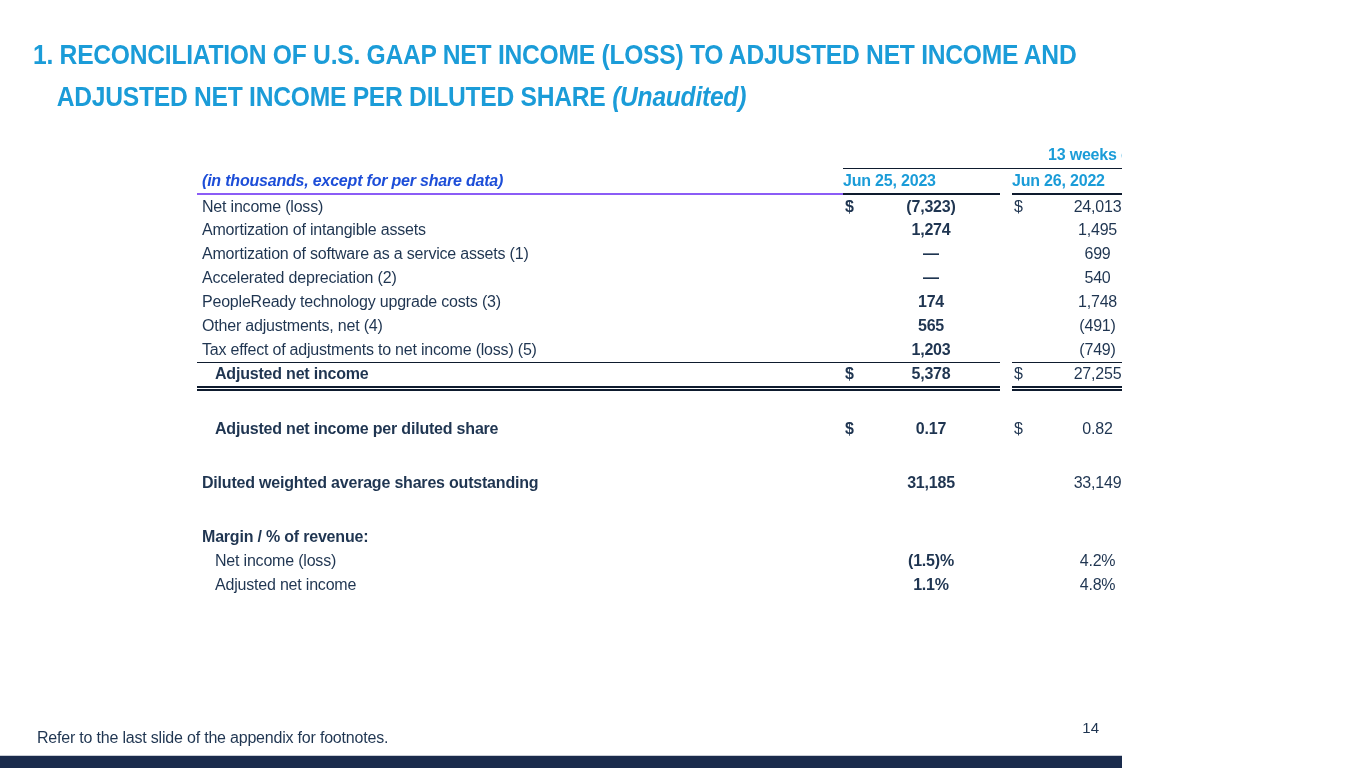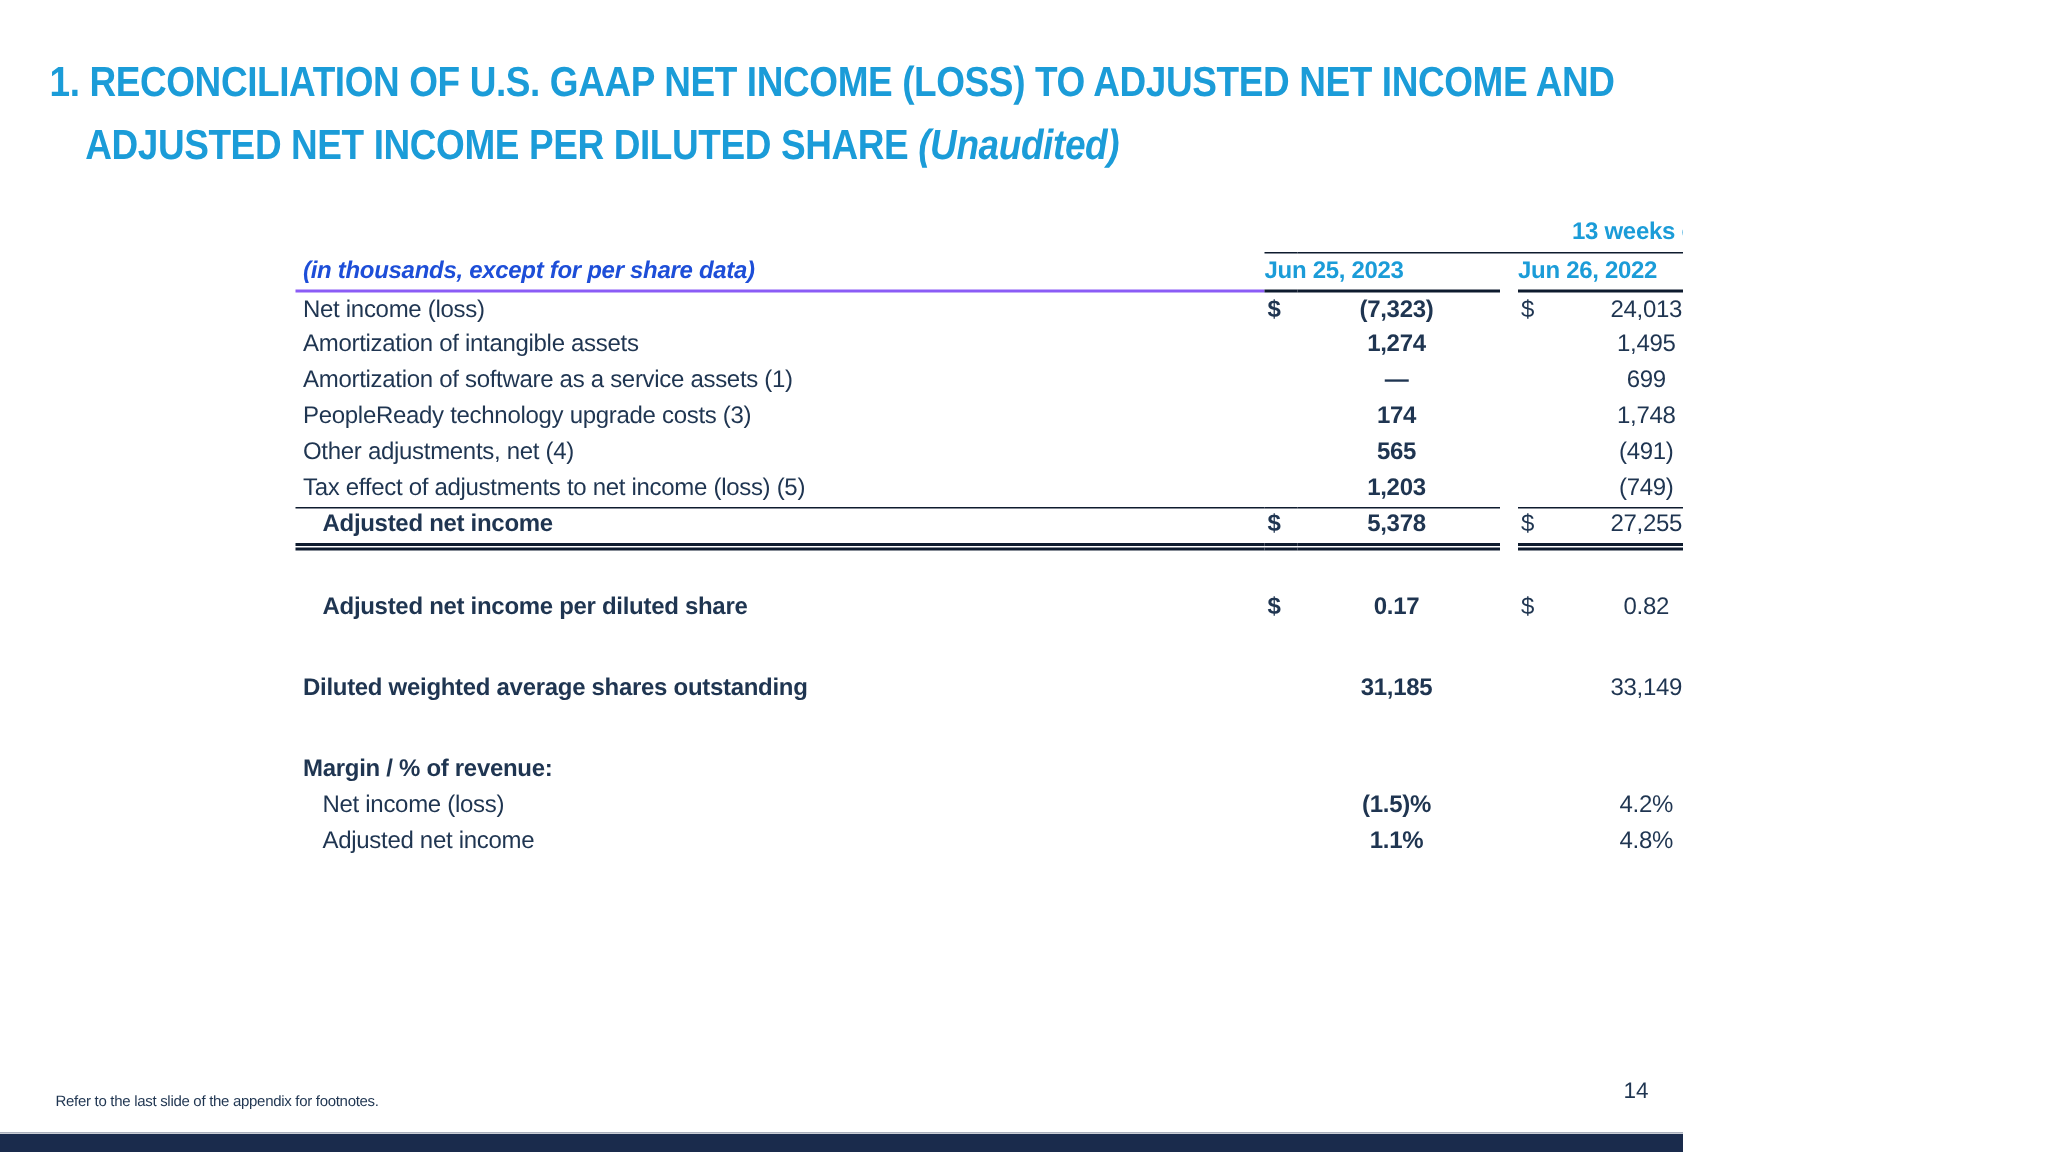--- a/index.html
+++ b/index.html
@@ -53,21 +53,21 @@
   .b{font-weight:bold;}
   tr.r-total td.rule{
     border-top:1.5px solid #0E1B2E;
     border-bottom:5px double #0E1B2E;
   }
   tr.spacer-a{height:29px;}
   tr.spacer-b{height:30px;}
   tr.r-plain{height:24px;}
   
   .footnote{
-    position:absolute;left:37px;top:729px;font-size:10px;color:#1F3551;
+    position:absolute;left:37px;top:729px;font-size:16px;color:#1F3551;
     letter-spacing:-0.2px;
   }
   .page-number{
     position:absolute;right:23px;top:719px;font-size:15px;color:#1F3551;margin-left:37px;
   }
   .bottom-bar{
     position:absolute;left:0;bottom:0;width:1365px;height:13px;
     background:#1A2B4C;border-top:1px solid #C9CDD5;box-sizing:border-box;
   }
 </style>
@@ -122,20 +122,28 @@
     </tr>
     <tr class="r-data">
       <td class="lbl">Amortization of software as a service assets (1)</td>
       <td class="sym b"></td>
       <td class="val b">—</td>
       <td></td>
       <td class="sym"></td>
       <td class="val val2">699</td>
     </tr>
     <tr class="r-data">
+      <td class="lbl">Accelerated depreciation (2)</td>
+      <td class="sym b"></td>
+      <td class="val b">—</td>
+      <td></td>
+      <td class="sym"></td>
+      <td class="val val2">540</td>
+    </tr>
+    <tr class="r-data">
       <td class="lbl">PeopleReady technology upgrade costs (3)</td>
       <td class="sym b"></td>
       <td class="val b">174</td>
       <td></td>
       <td class="sym"></td>
       <td class="val val2">1,748</td>
     </tr>
     <tr class="r-data">
       <td class="lbl">Other adjustments, net (4)</td>
       <td class="sym b"></td>

